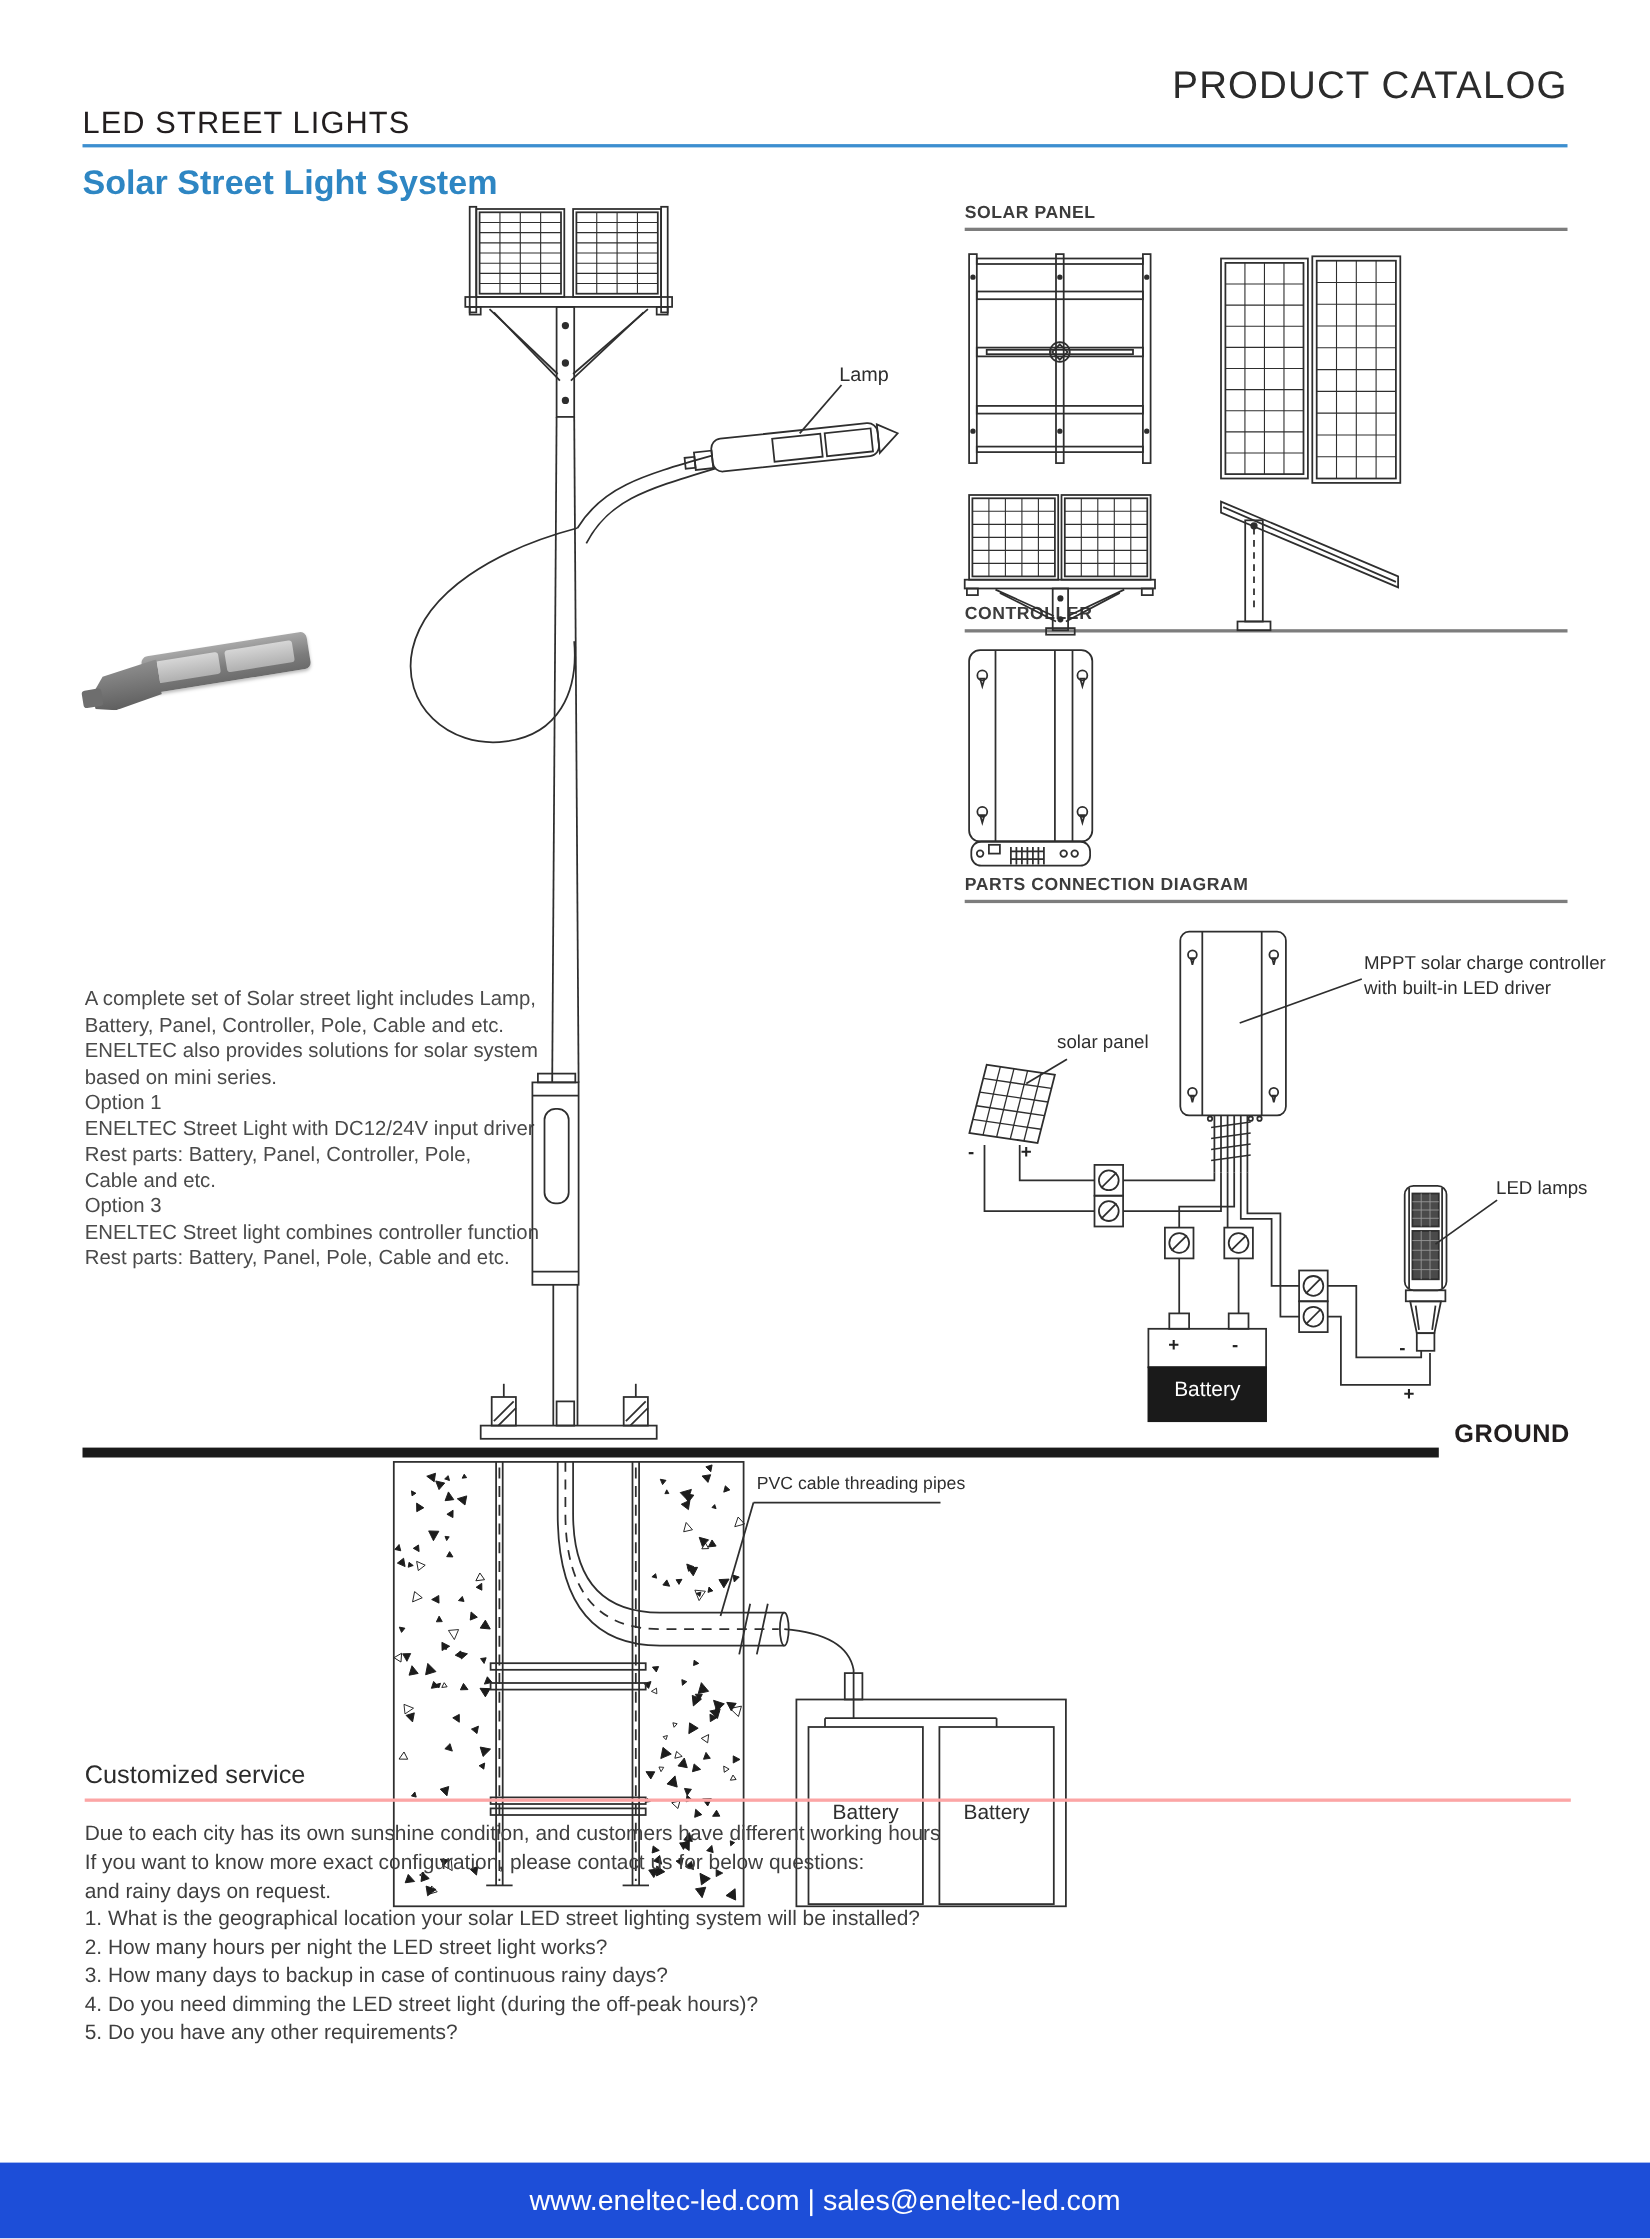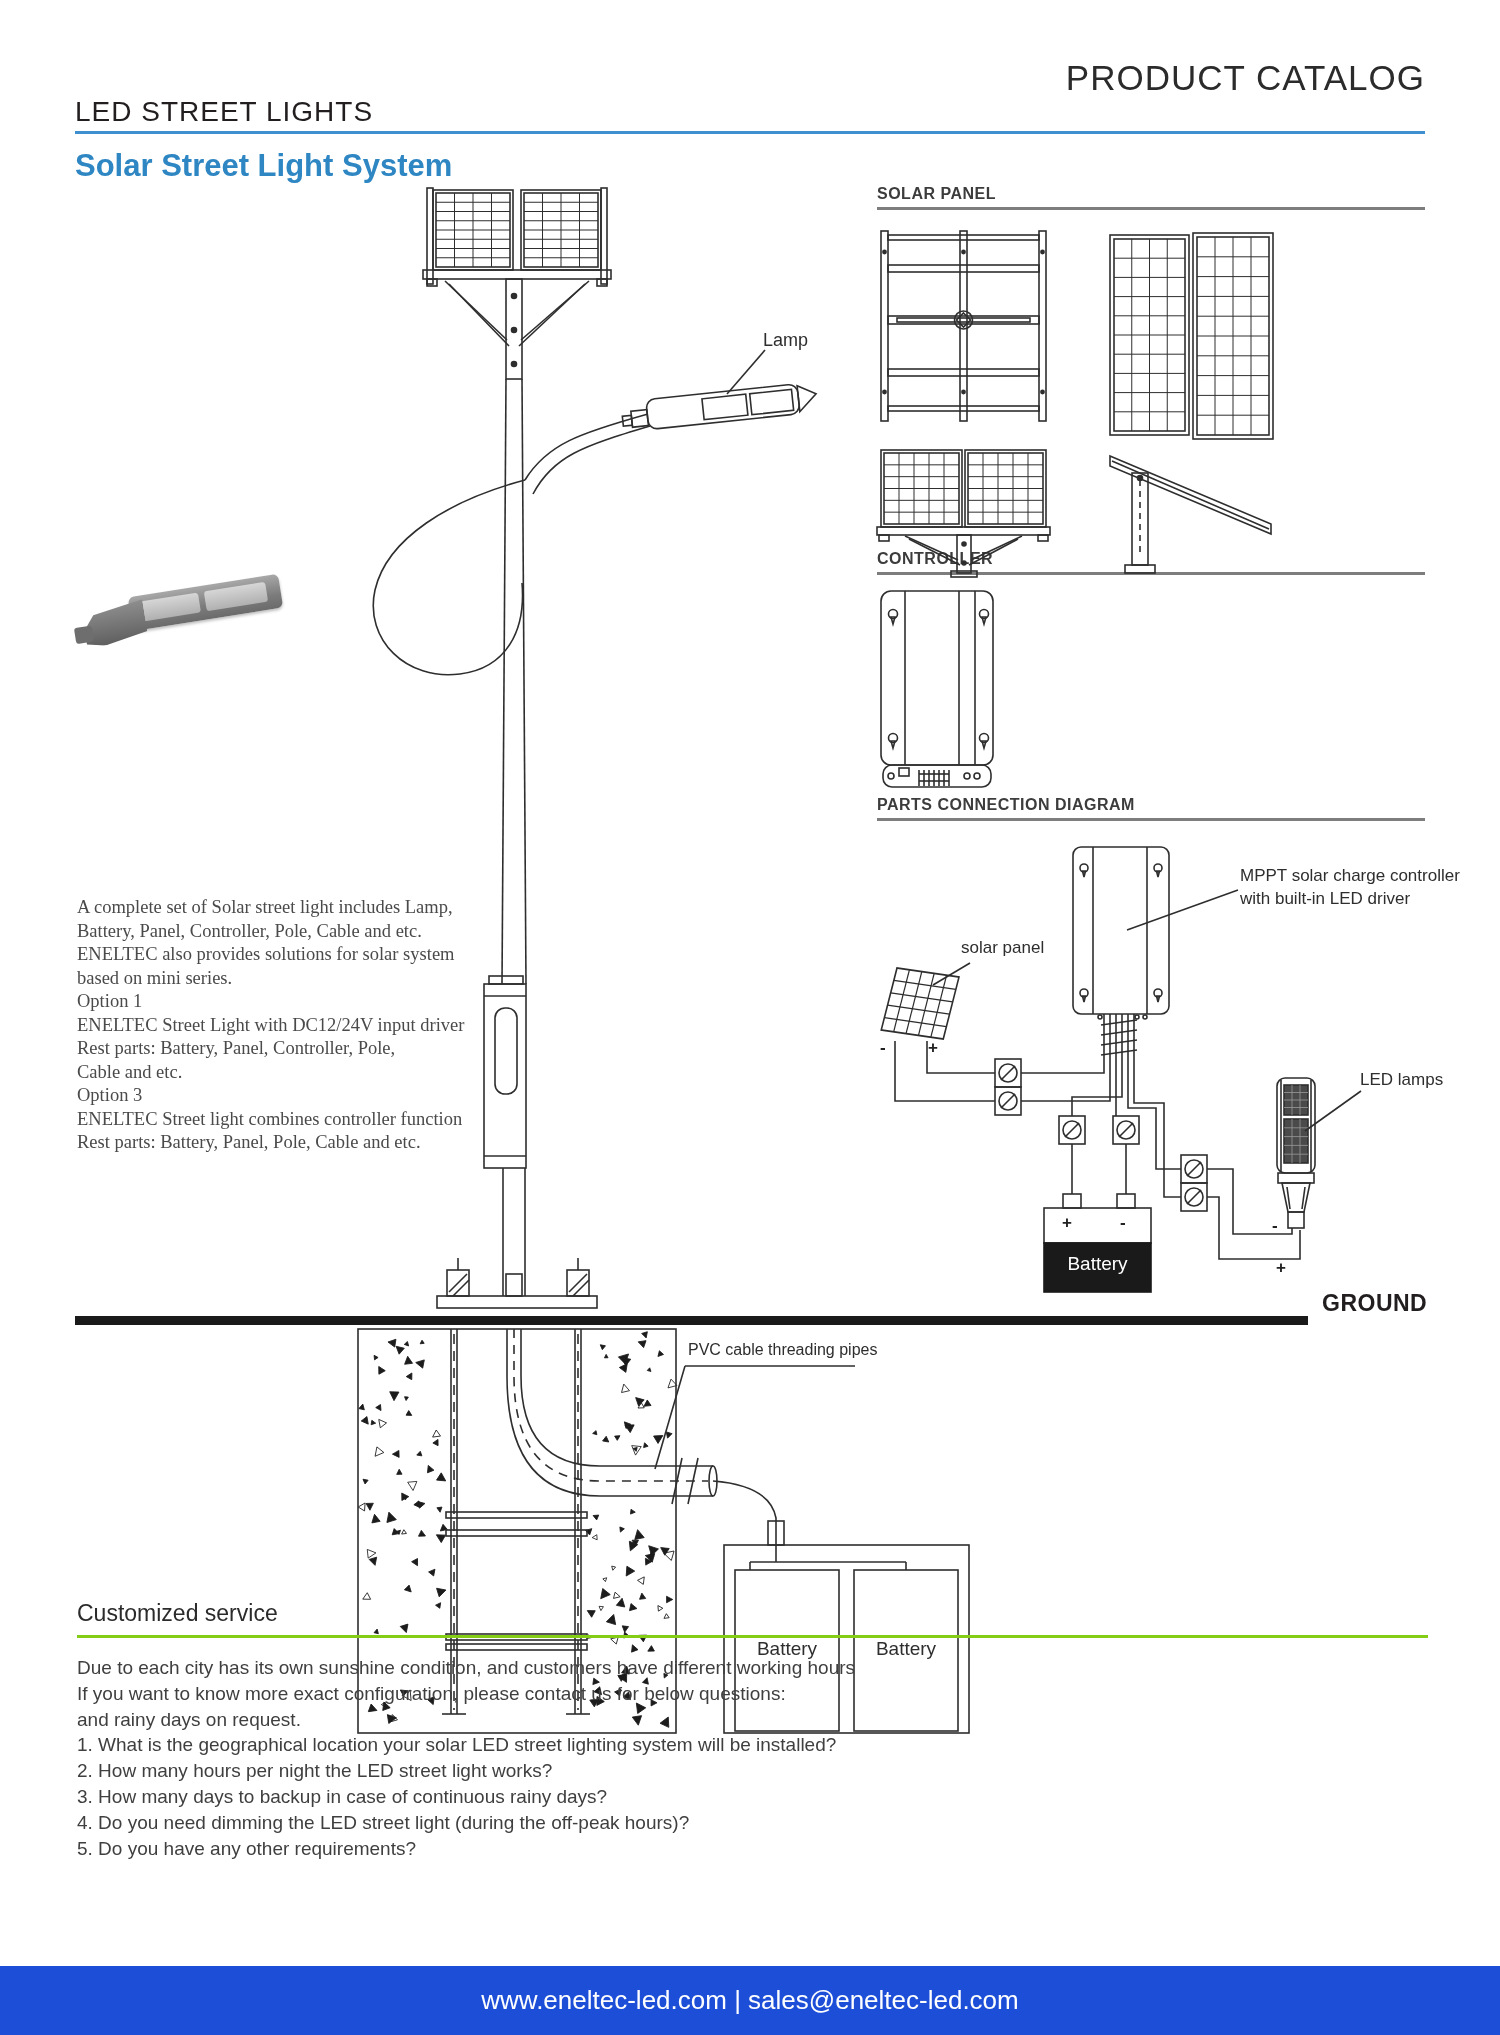--- a/index.html
+++ b/index.html
@@ -11,21 +11,21 @@
   .series-sub     { position:absolute; left:75px; top:96px;  font-size:28px; font-weight:400; color:#221e1f; letter-spacing:1px; }
   .catalog-title  { position:absolute; right:75px; top:58px; font-size:35px; font-weight:400; color:#2b2b2b; letter-spacing:1px; }
   .header-rule    { position:absolute; left:75px; top:131px; width:1350px; height:3px; background:#3d8fd0; }
   .section-title  { position:absolute; left:75px; top:148px; font-size:31px; font-weight:700; color:#2e86c3; }
 
   
   .col-heading { position:absolute; left:877px; width:548px; font-size:16px; font-weight:700; color:#3c3c3c; letter-spacing:0.5px;
                  padding-bottom:4px; border-bottom:3px solid #7d7d7d; }
 
   
-  .description { position:absolute; left:77px; top:896px; width:420px; font-size:18.5px; line-height:23.5px; color:#4a4a4a;font-family:Liberation Serif, serif; }
+  .description { position:absolute; left:77px; top:896px; width:420px; font-size:18.5px; line-height:23.5px; color:#4a4a4a; }
 
   
   .lbl { position:absolute; font-size:17px; color:#2e2e2e; white-space:nowrap; }
   .lbl-sign { position:absolute; font-size:17px; font-weight:700; color:#222; }
   .battery-black-label { position:absolute; left:1044px; top:1253px; width:107px; text-align:center; font-size:19px; color:#ffffff; }
   .battery-box-label   { position:absolute; top:1638px; width:104px; text-align:center; font-size:19px; color:#2e2e2e; }
   .ground-label { position:absolute; left:1322px; top:1290px; font-size:23px; font-weight:800; color:#221e1f; letter-spacing:0.5px; }
   .ground-line  { position:absolute; left:75px; top:1316px; width:1233px; height:9px; background:#1a1a1a; }
   .pvc-label { position:absolute; left:688px; top:1341px; font-size:16px; color:#2e2e2e; }
 
@@ -35,21 +35,21 @@
                       background:linear-gradient(#a8a8a8,#7c7c7c 60%, #6b6b6b); box-shadow:0 2px 3px rgba(0,0,0,0.25); }
   .lamp-photo .led { position:absolute; top:6px; height:20px; border-radius:3px; background:linear-gradient(#d6d6d6,#b0b0b0); }
   .lamp-photo .led1 { left:12px; width:58px; }
   .lamp-photo .led2 { left:76px; width:62px; }
   .lamp-photo .head { position:absolute; left:0; top:40px; width:62px; height:40px; background:linear-gradient(#8e8e8e,#5f5f5f);
                       clip-path:polygon(0 55%, 18% 20%, 100% 0, 100% 80%, 30% 100%, 0 90%); }
   .lamp-photo .tip { position:absolute; left:-10px; top:58px; width:18px; height:16px; background:#6e6e6e; border-radius:3px; }
 
   
   .custom-title { position:absolute; left:77px; top:1600px; width:1351px; font-size:23px; font-weight:400; color:#2b2b2b;
-                  padding-bottom:8px; border-bottom:3px solid #84cc16; }
+                  padding-bottom:8px; border-bottom:3px solid #fca5a5; }
   .custom-body  { position:absolute; left:77px; top:1655px; width:1100px; font-size:19px; line-height:25.8px; color:#3f3f3f; }
 
   
   .footer { position:absolute; left:0; top:1966px; width:1500px; height:69px; background:#1d4ed8; color:#ffffff;
             font-size:26px; line-height:69px; text-align:center; }
 
   svg { position:absolute; overflow:visible; }
   .ink { stroke:#2e2e2e; fill:none; stroke-width:1.6; }
 </style>
 </head>

